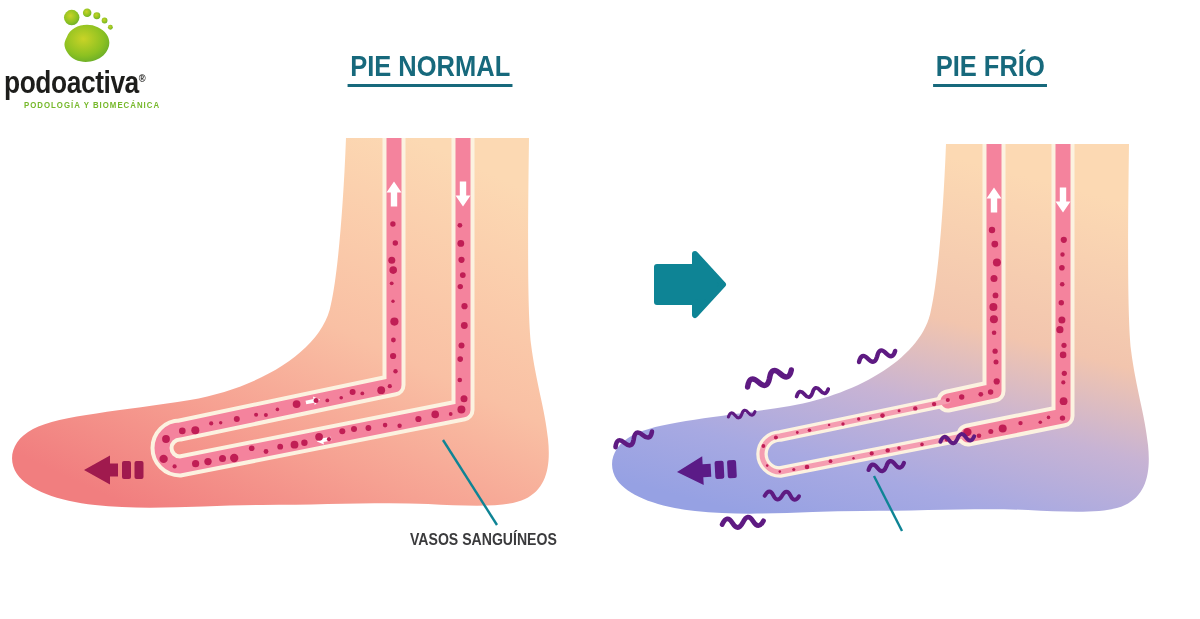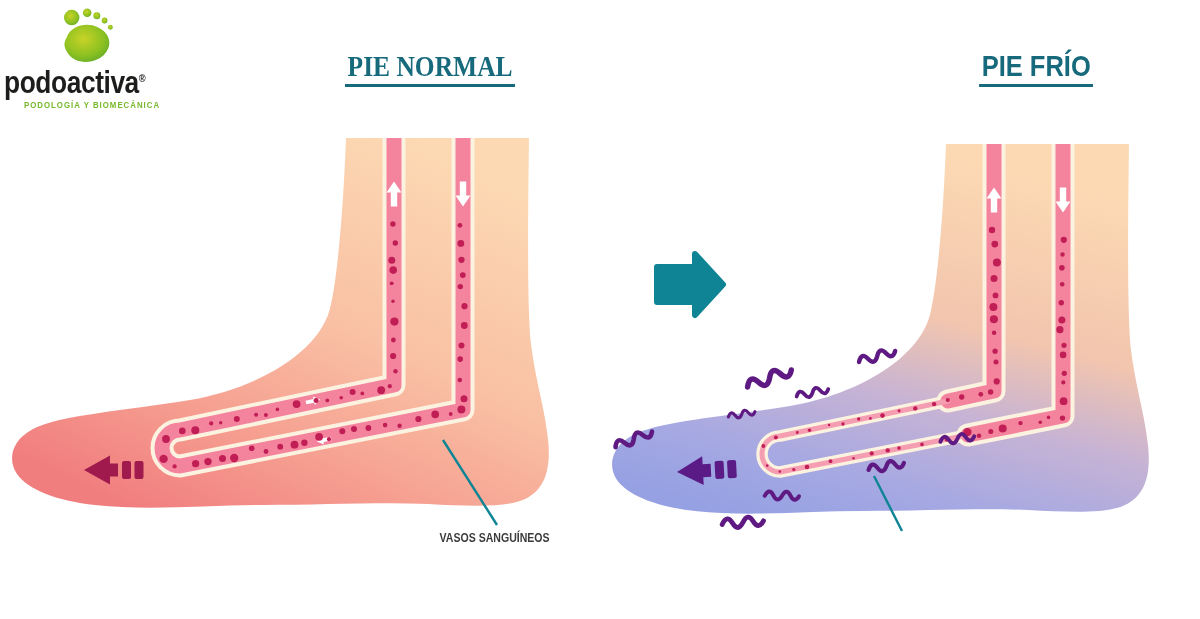--- a/index.html
+++ b/index.html
@@ -14,27 +14,27 @@
               transform:scaleX(.85);transform-origin:left center;white-space:nowrap;line-height:28px;}
   .logo-reg{font-size:11px;vertical-align:super;font-weight:bold;}
   .logo-tagline{font-size:8.5px;font-weight:bold;letter-spacing:1.1px;color:var(--logo-green,#76b82a);
                 transform:scaleX(.92);transform-origin:left center;white-space:nowrap;margin:3px 0 0 20px;}
 
   
   .panel-title{position:absolute;top:50px;text-align:center;color:var(--teal-title,#17697c);}
   .panel-title .tt{display:inline-block;font-size:30px;font-weight:bold;line-height:32px;letter-spacing:0px;
                    padding:0 3px 2px 3px;border-bottom:3px solid var(--teal-title,#17697c);
                    transform:scaleX(.85);transform-origin:center;white-space:nowrap;}
-  .panel-title.left{left:318px;width:224px;font-family:Liberation Serif, serif;}
-  .panel-title.right{left:940px;width:192px;}
+  .panel-title.left{left:318px;width:224px;}
+  .panel-title.right{left:894px;width:192px;}
 
   
   .caption{position:absolute;text-align:center;color:var(--label-text,#3b3b3d);font-weight:bold;}
   .caption .ct{display:inline-block;transform:scaleX(.88);transform-origin:center;white-space:nowrap;}
-  .caption.vessels{left:400px;top:531px;width:190px;font-size:12px;}
+  .caption.vessels{left:388px;top:531px;width:190px;font-size:16px;}
   .caption.vaso{left:812px;top:536px;width:190px;font-size:15.5px;}
   .caption .ct.sub{font-style:italic;font-weight:bold;font-size:14px;margin-top:1px;}
 </style>
 </head>
 <body>
 
 <div class="stage">
 
   <svg class="art" viewBox="0 0 1200 619" xmlns="http://www.w3.org/2000/svg">
     <defs>

